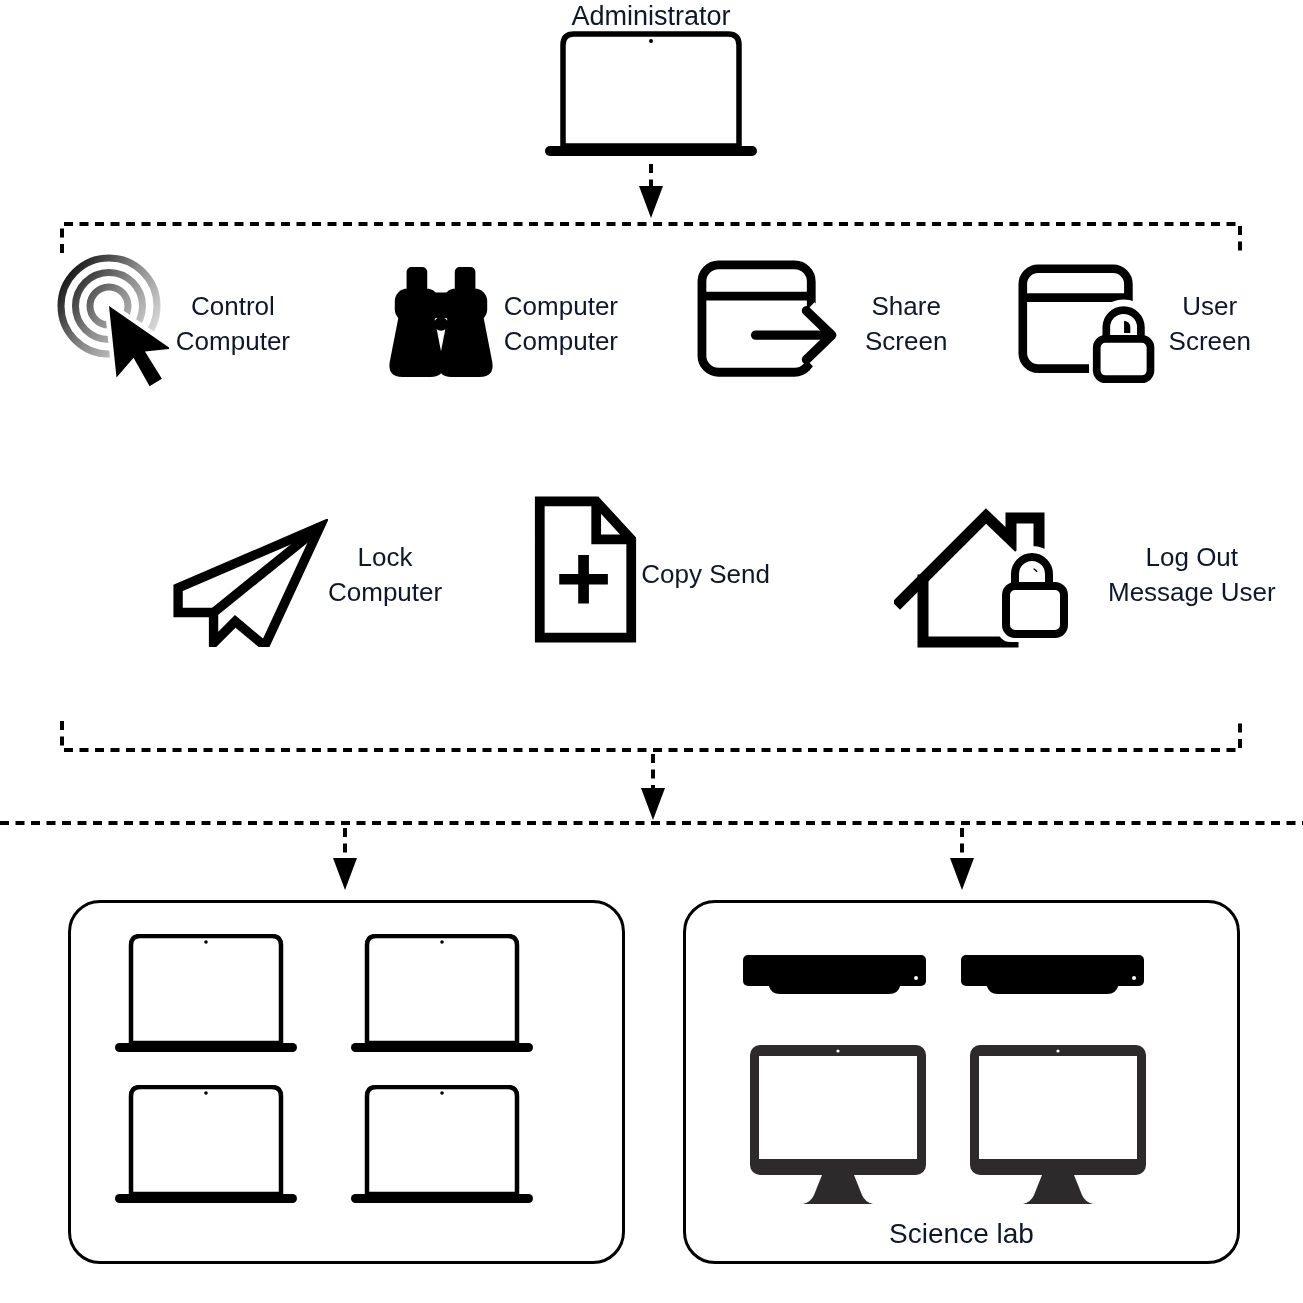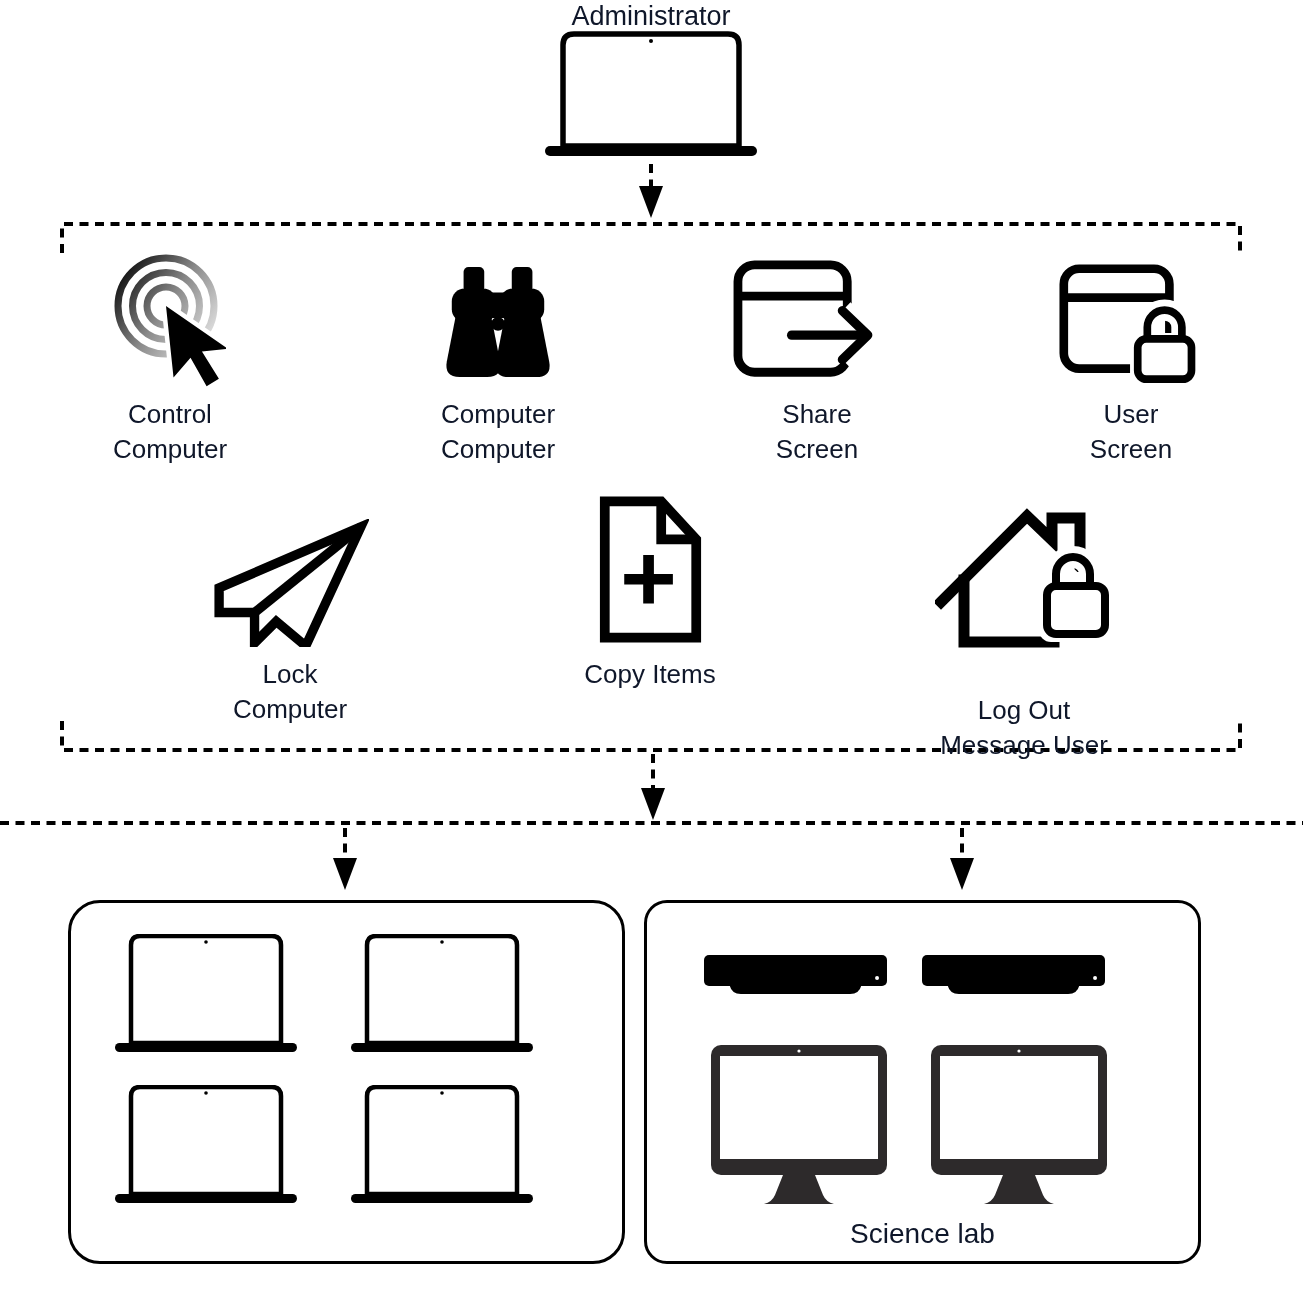--- a/index.html
+++ b/index.html
@@ -1,21 +1,21 @@
 <!DOCTYPE html>
 <html><head>
 <meta charset="utf-8">
 <style>
   html,body{margin:0;padding:0;background:#fff;}
   .page{position:relative;width:1303px;height:1303px;background:#fff;overflow:hidden;
         font-family:"Liberation Sans",sans-serif;color:#0f172a;}
   .abs{position:absolute;}
   .center-text{text-align:center;}
   .admin-label{font-size:27px;line-height:30px;}
-  .action{position:absolute;display:flex;flex-direction:column;align-items:center;}
+  .action{position:absolute;display:flex;align-items:center;}
   .icon-holder{display:flex;align-items:flex-end;justify-content:center;width:100%;}
   .action-label{text-align:center;font-size:26px;line-height:35px;margin-top:5px;white-space:nowrap;}
   .action-label span{display:block;}
   .group-box{position:absolute;width:551px;height:358px;border:3px solid #000;border-radius:32px;background:#fff;}
   .group-label{position:absolute;left:0;right:0;top:315px;text-align:center;font-size:28px;}
   svg{display:block;}
 </style>
 </head>
 <body>
 
@@ -148,21 +148,21 @@
 
   <div class="action" style="left:530px;top:492px;width:240px;">
     <div class="icon-holder" style="height:160px;">
       <svg width="107" height="147" viewBox="0 0 110 150" style="margin-bottom:9px;">
         <path d="M8,5 H66 L102,44 V145 H8 Z" fill="#fff" stroke="#000" stroke-width="10" stroke-linejoin="miter"></path>
         <path d="M66,5 V44 H102" fill="none" stroke="#000" stroke-width="10"></path>
         <path d="M28,85 H78 M53,60 V110" stroke="#000" stroke-width="11" fill="none"></path>
       </svg>
     </div>
     <div class="action-label">
-      <span>Copy Items</span>
+      <span>Copy Send</span>
       <span></span>
     </div>
   </div>
 
   <div class="action" style="left:894px;top:492px;width:260px;gap:36px;">
     <div class="icon-holder" style="height:160px;">
       <svg width="178" height="142" viewBox="0 0 178 142" style="margin-bottom:4px;">
         <path d="M6,96 L92,10 L117,34 V12 H145 V61 L171,86" fill="none" stroke="#000" stroke-width="11" stroke-linejoin="miter" stroke-linecap="square"></path>
         <path d="M29,74 V136 H119" fill="none" stroke="#000" stroke-width="11" stroke-linecap="square"></path>
         <rect x="104" y="66" width="74" height="70" rx="12" fill="#fff"></rect>
@@ -193,21 +193,21 @@
       <circle cx="91" cy="8" r="1.8" fill="#000"></circle>
       <rect x="0" y="109" width="182" height="9" rx="4.5" fill="#000"></rect>
     </svg>
     <svg class="abs" style="left:280px;top:182px;" width="182" height="122" viewBox="0 0 182 122">
       <path d="M25,2 H157 Q166,2 166,11 V109 H16 V11 Q16,2 25,2 Z" fill="#fff" stroke="#000" stroke-width="4.5"></path>
       <circle cx="91" cy="8" r="1.8" fill="#000"></circle>
       <rect x="0" y="109" width="182" height="9" rx="4.5" fill="#000"></rect>
     </svg>
   </div>
 
-  <div class="group-box" style="left:644px;top:900px;border-radius:23px;">
+  <div class="group-box" style="left:683px;top:900px;">
     <svg class="abs" style="left:57px;top:52px;" width="183" height="40" viewBox="0 0 184 40">
       <rect x="0" y="0" width="184" height="31" rx="5" fill="#000"></rect>
       <path d="M26,31 Q28,39 37,39 H147 Q156,39 158,31 Z" fill="#000"></path>
       <circle cx="174" cy="23" r="2" fill="#fff"></circle>
     </svg>
     <svg class="abs" style="left:275px;top:52px;" width="183" height="40" viewBox="0 0 184 40">
       <rect x="0" y="0" width="184" height="31" rx="5" fill="#000"></rect>
       <path d="M26,31 Q28,39 37,39 H147 Q156,39 158,31 Z" fill="#000"></path>
       <circle cx="174" cy="23" r="2" fill="#fff"></circle>
     </svg>

